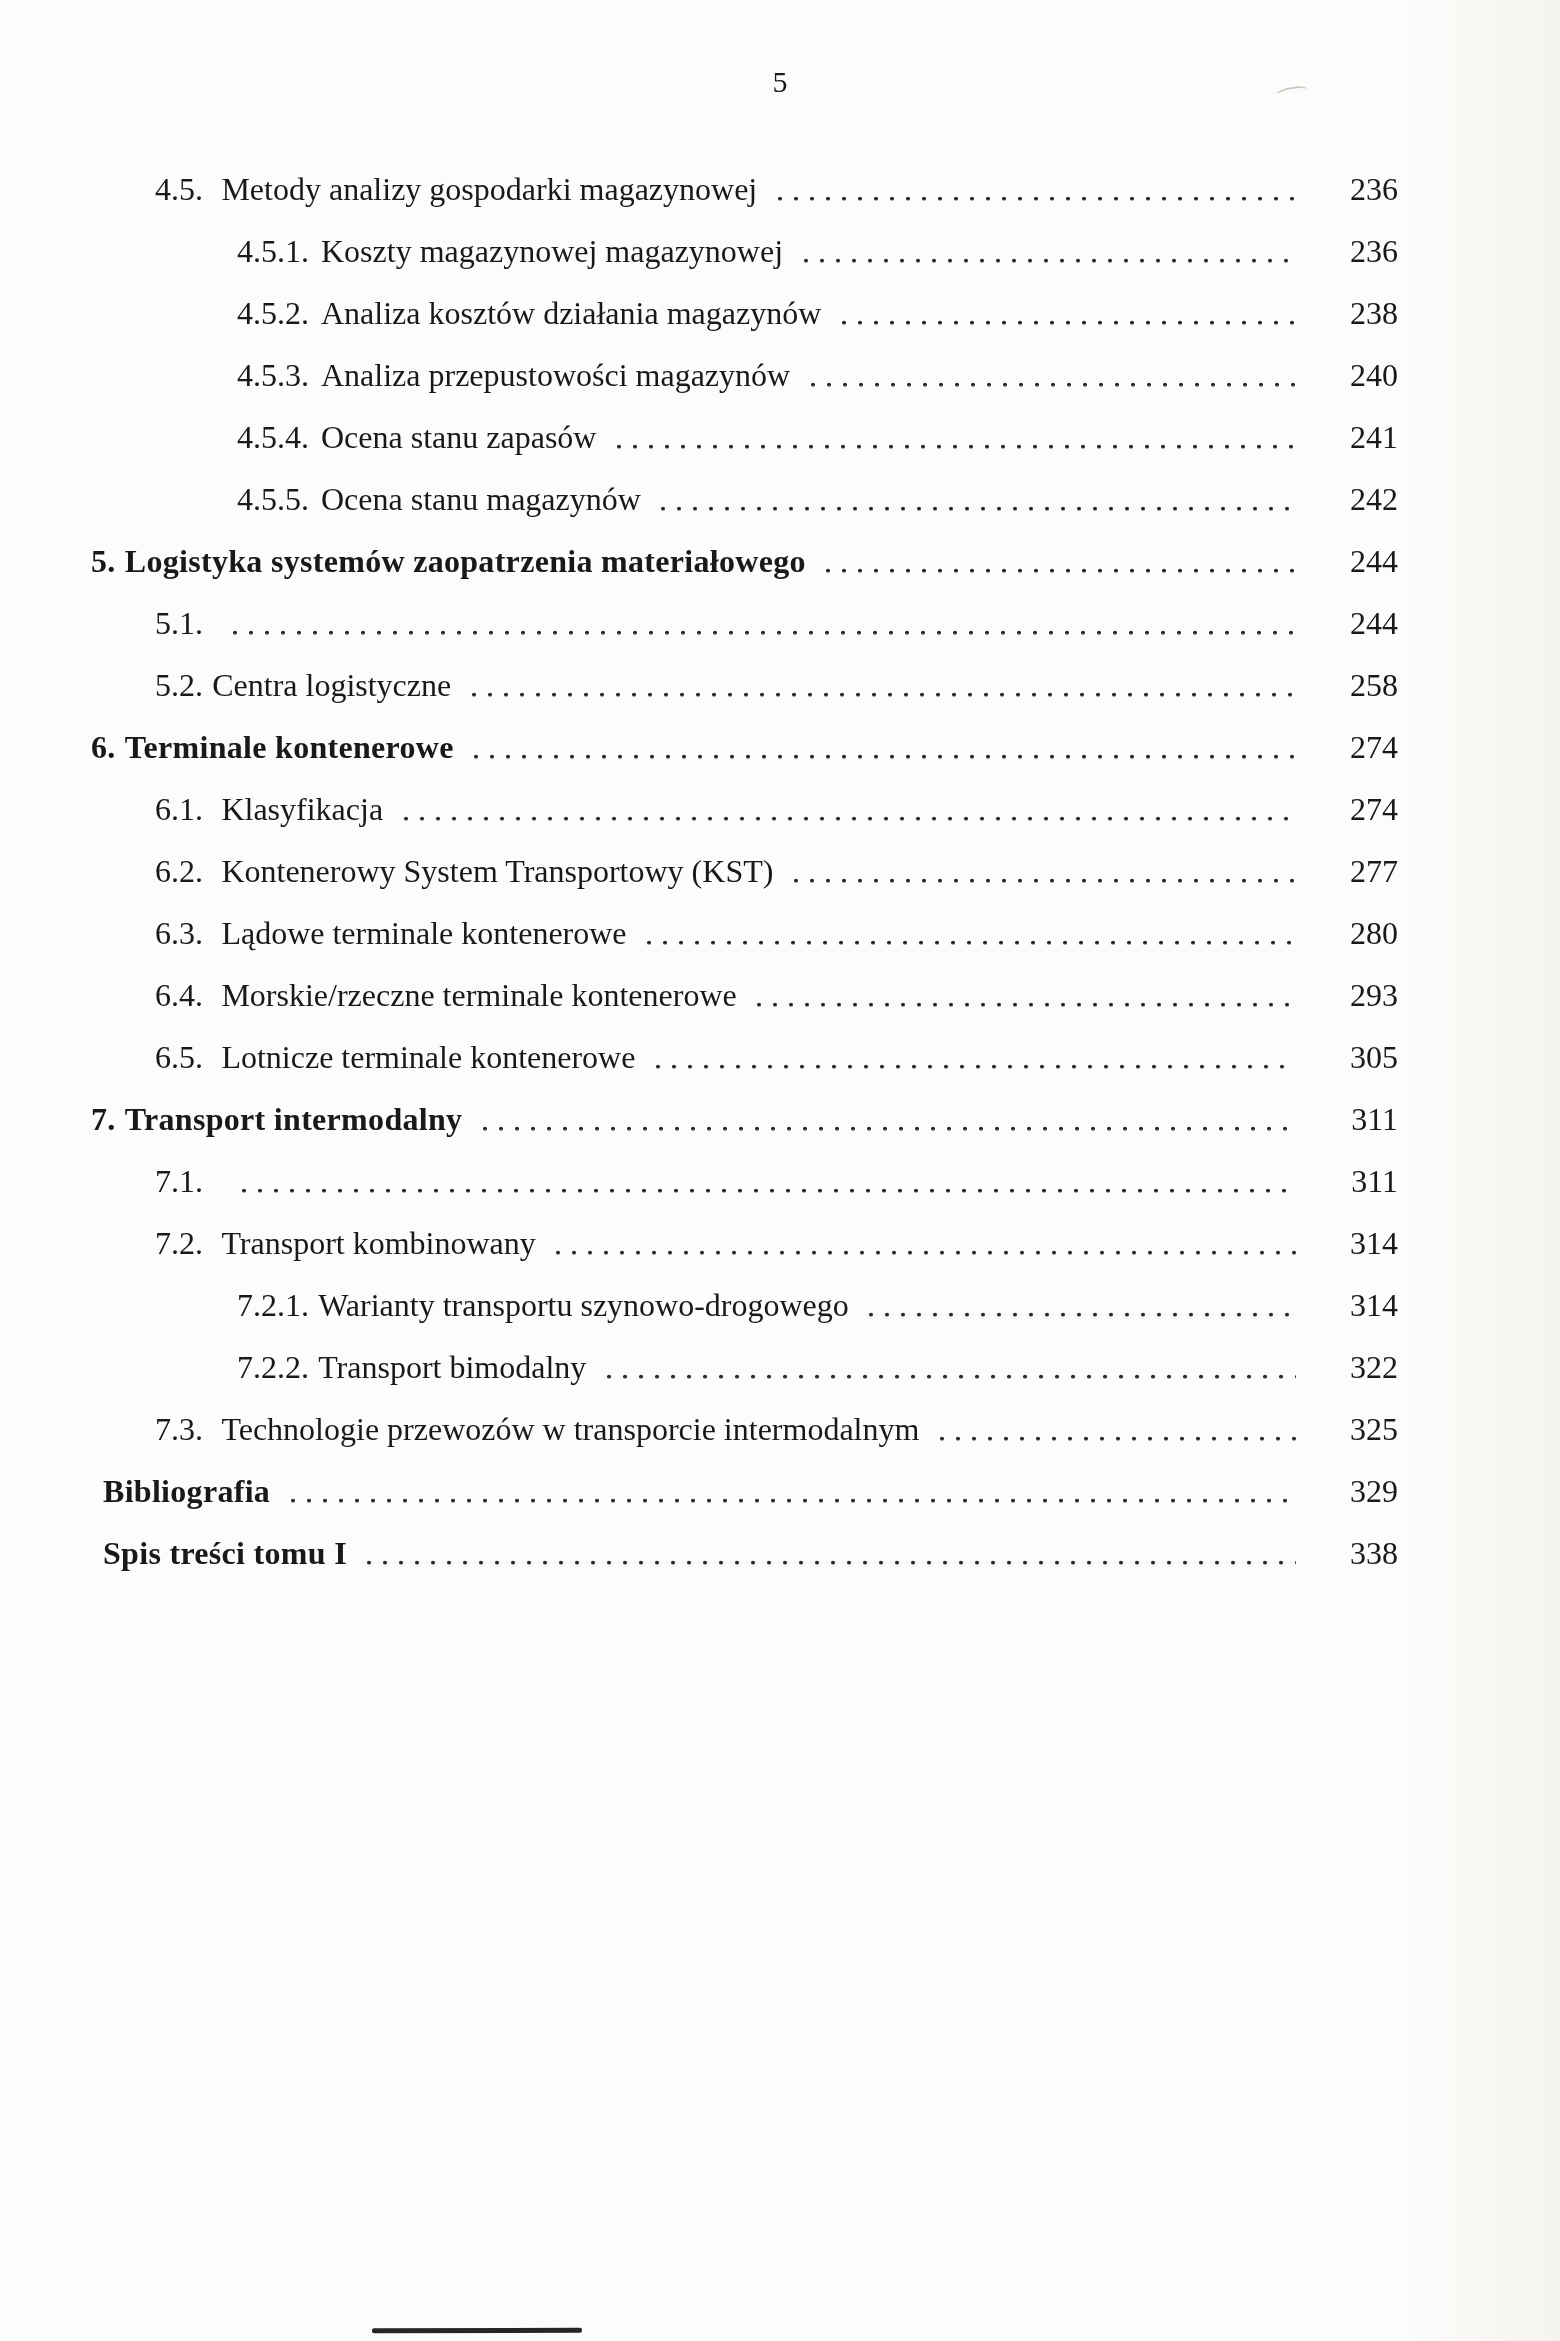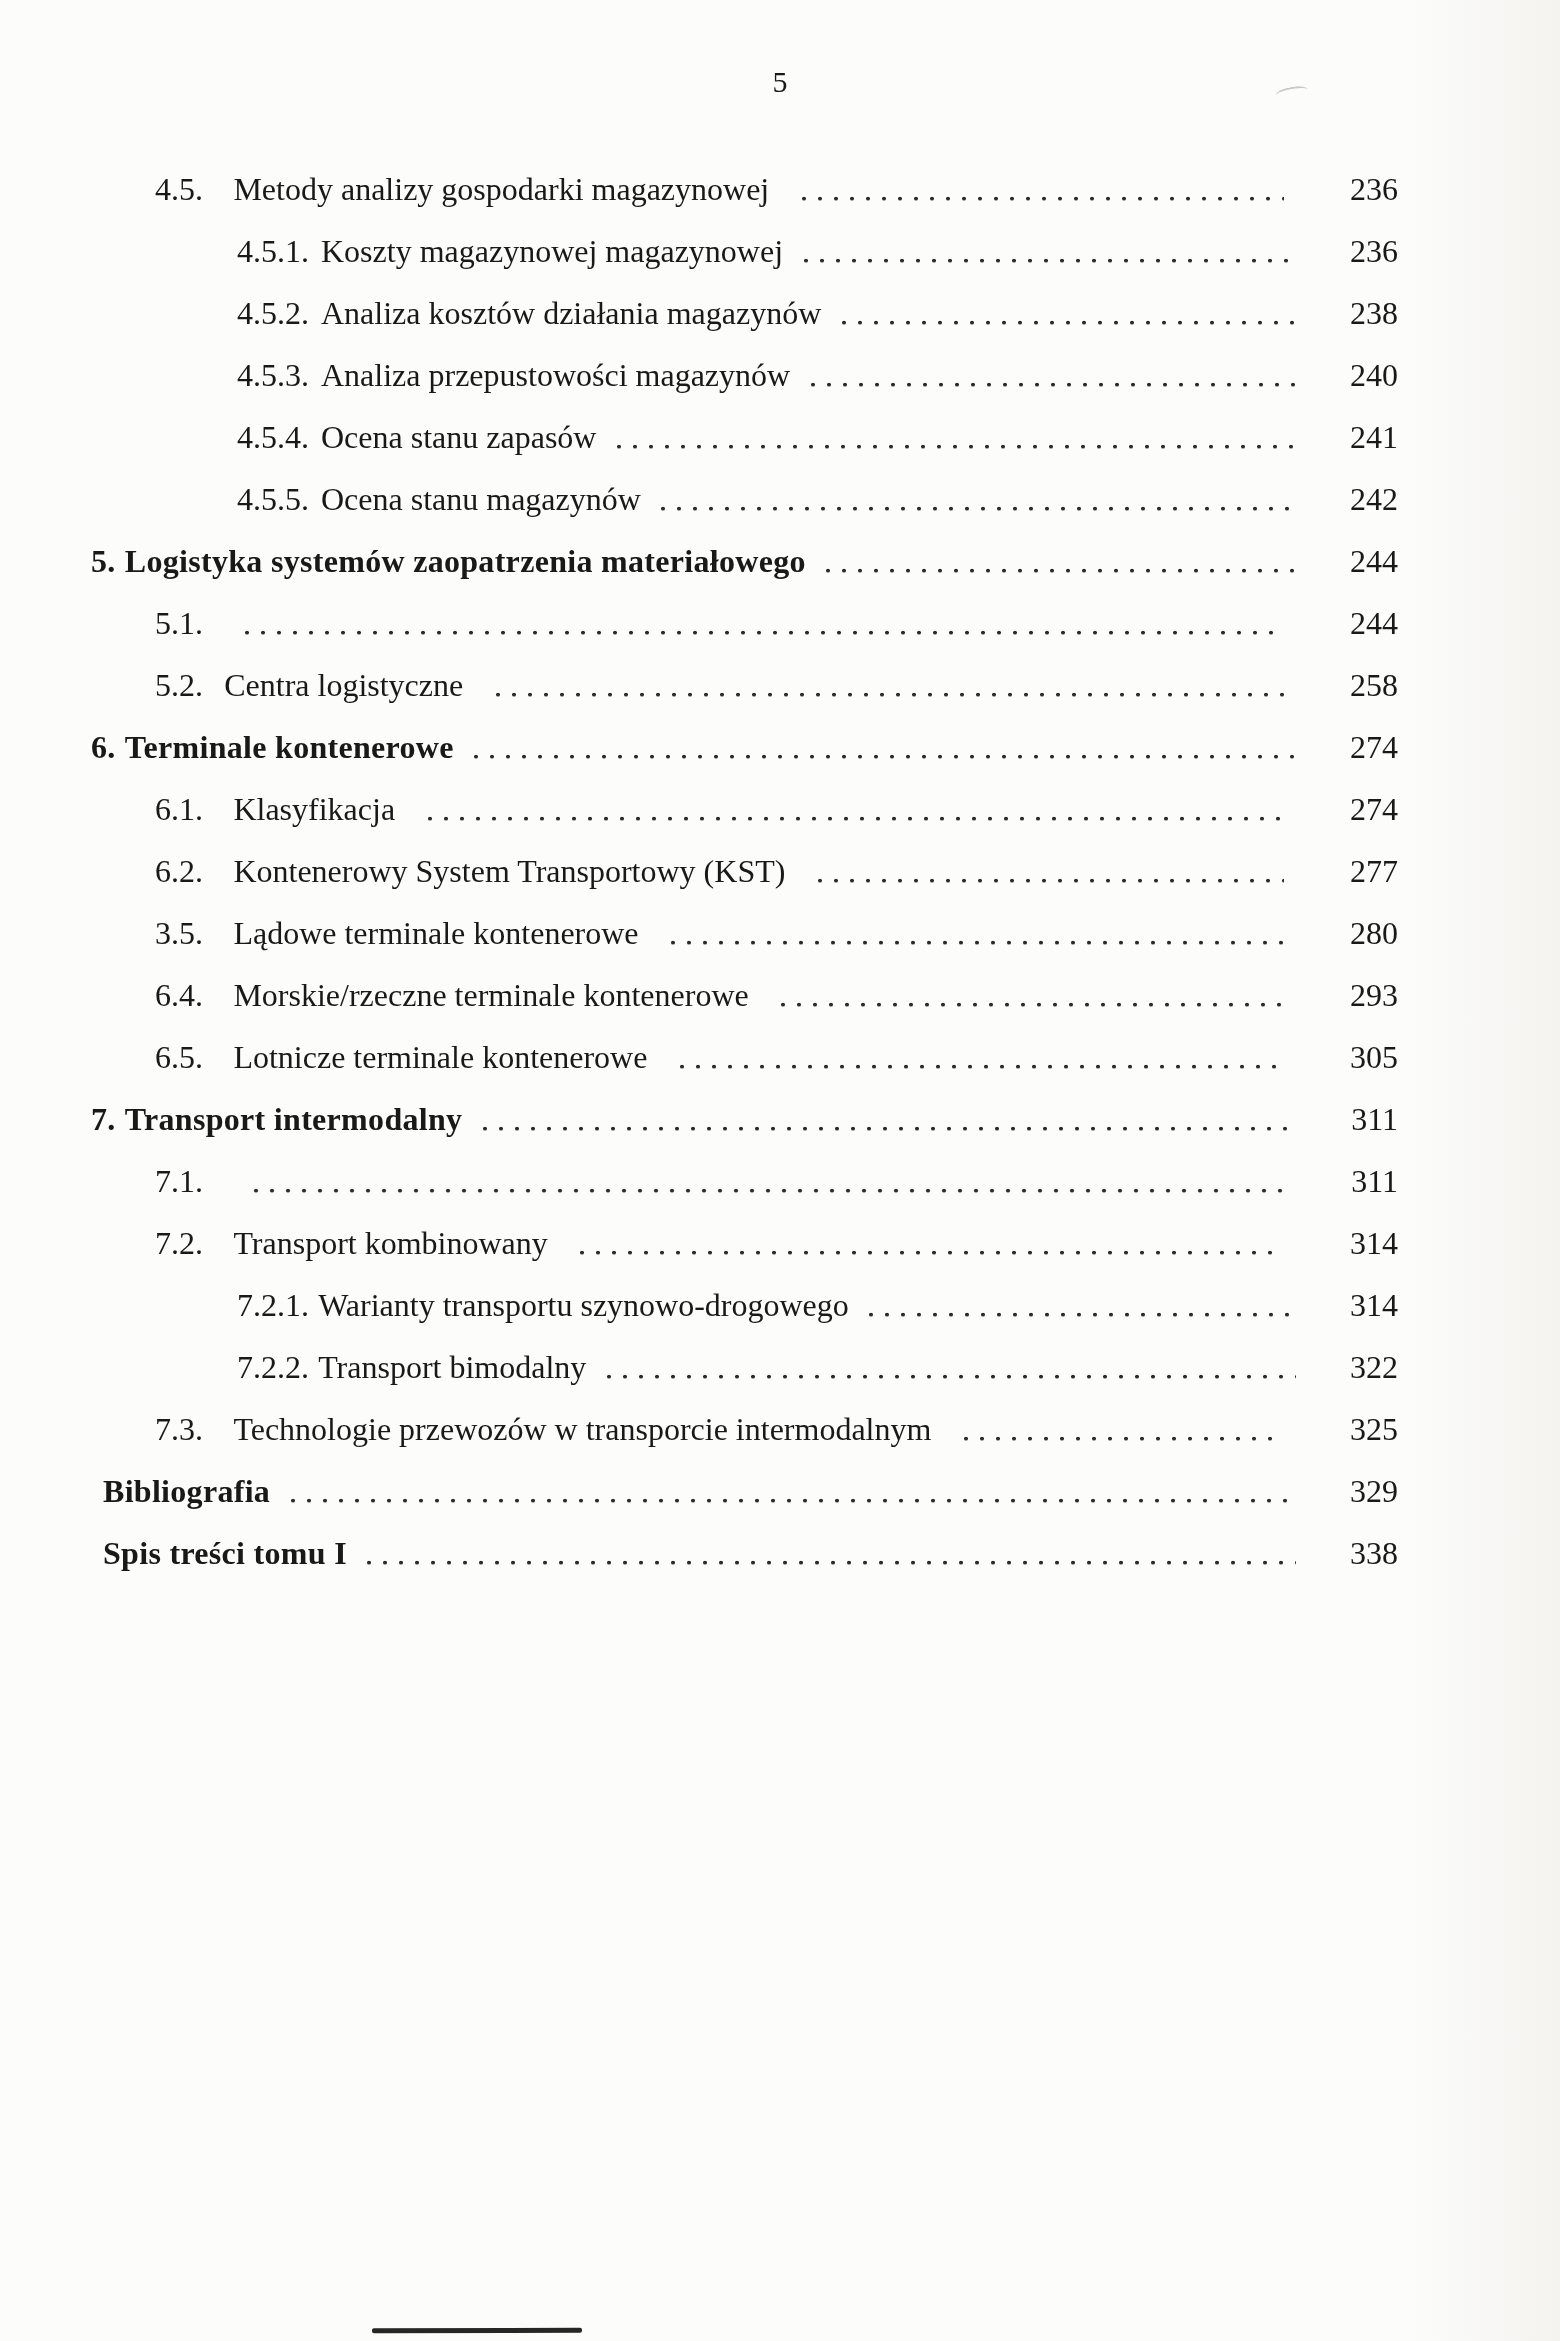--- a/index.html
+++ b/index.html
@@ -29,21 +29,21 @@
   }
   .toc-row {
     display: flex;
     align-items: baseline;
     height: 62px;
     line-height: 62px;
     font-size: 32px;
     white-space: nowrap;
   }
   .toc-row.level-0 { padding-left: 0; }
-  .toc-row.level-1 { padding-left: 64px; gap: 12px; }
+  .toc-row.level-1 { padding-left: 64px; }
   .toc-row.level-2 { padding-left: 146px; }
   .toc-row.bold .num,
   .toc-row.bold .title { font-weight: 700; letter-spacing: 0.3px; }
   .num { flex: 0 0 auto; }
   .gap-none   .num { margin-right: 12px; }
   .gap-normal .num { margin-right: 9.2px; }
   .gap-wide   .num { margin-right: 18.4px; }
   .title { flex: 0 0 auto; }
   .leader {
     flex: 1 1 auto;
@@ -155,21 +155,21 @@
     <span class="leader"></span>
     <span class="pg">274</span>
   </div>
       <div class="toc-row level-1 gap-wide">
     <span class="num">6.2.</span>
     <span class="title">Kontenerowy System Transportowy (KST)</span>
     <span class="leader"></span>
     <span class="pg">277</span>
   </div>
       <div class="toc-row level-1 gap-wide">
-    <span class="num">3.5.</span>
+    <span class="num">6.3.</span>
     <span class="title">Lądowe terminale kontenerowe</span>
     <span class="leader"></span>
     <span class="pg">280</span>
   </div>
       <div class="toc-row level-1 gap-wide">
     <span class="num">6.4.</span>
     <span class="title">Morskie/rzeczne terminale kontenerowe</span>
     <span class="leader"></span>
     <span class="pg">293</span>
   </div>

